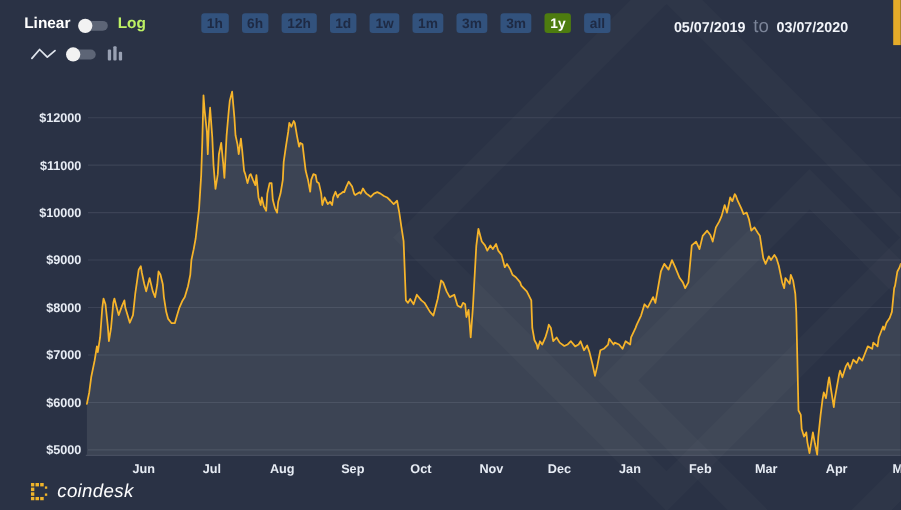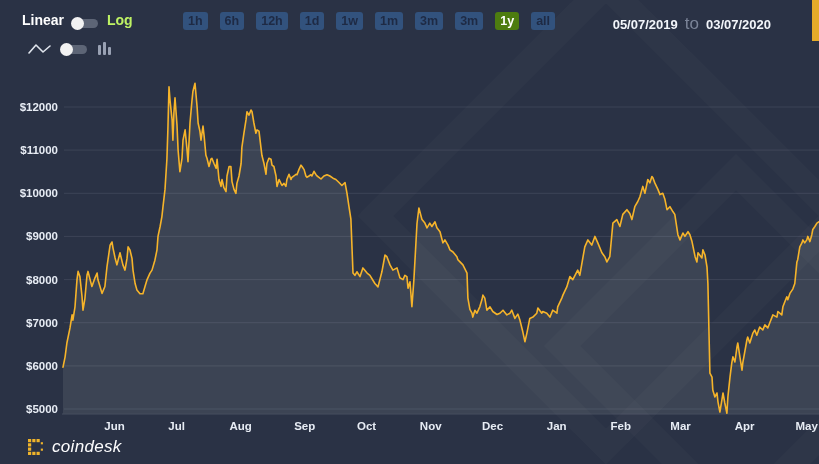--- a/index.html
+++ b/index.html
@@ -23,21 +23,21 @@
         background:#32527d;color:#1e2a44;font-size:12.5px;font-weight:700;border-radius:3px;cursor:pointer;}
   .rbtn.active{background:#4d7c0f;color:#ffffff;}
 
   .dates{position:absolute;right:48px;top:14px;display:flex;align-items:center;gap:7px;z-index:5;}
   .date-val{font-size:13px;font-weight:700;color:#f2f5fa;}
   .date-sep{font-size:17px;font-weight:400;color:#7b8498;}
 
   .scrollbar{position:absolute;right:0;top:0;width:7px;height:41px;background:#e5ab29;z-index:9;}
 
   
-  #chart{position:absolute;left:0;top:0;width:785px;height:464px;z-index:1;}
+  #chart{position:absolute;left:16px;top:0;width:785px;height:464px;z-index:1;}
   .tick{font:700 11.5px "Liberation Sans","DejaVu Sans",sans-serif;fill:#e7ecf4;}
 
   
   .footer{position:absolute;left:28px;bottom:7px;display:flex;align-items:center;gap:8px;z-index:5;font-style:italic;}
   .brand{font-size:17px;font-weight:500;letter-spacing:.3px;color:#fdfdfe;}
 </style>
 </head>
 <body>
 
 <div class="app">

